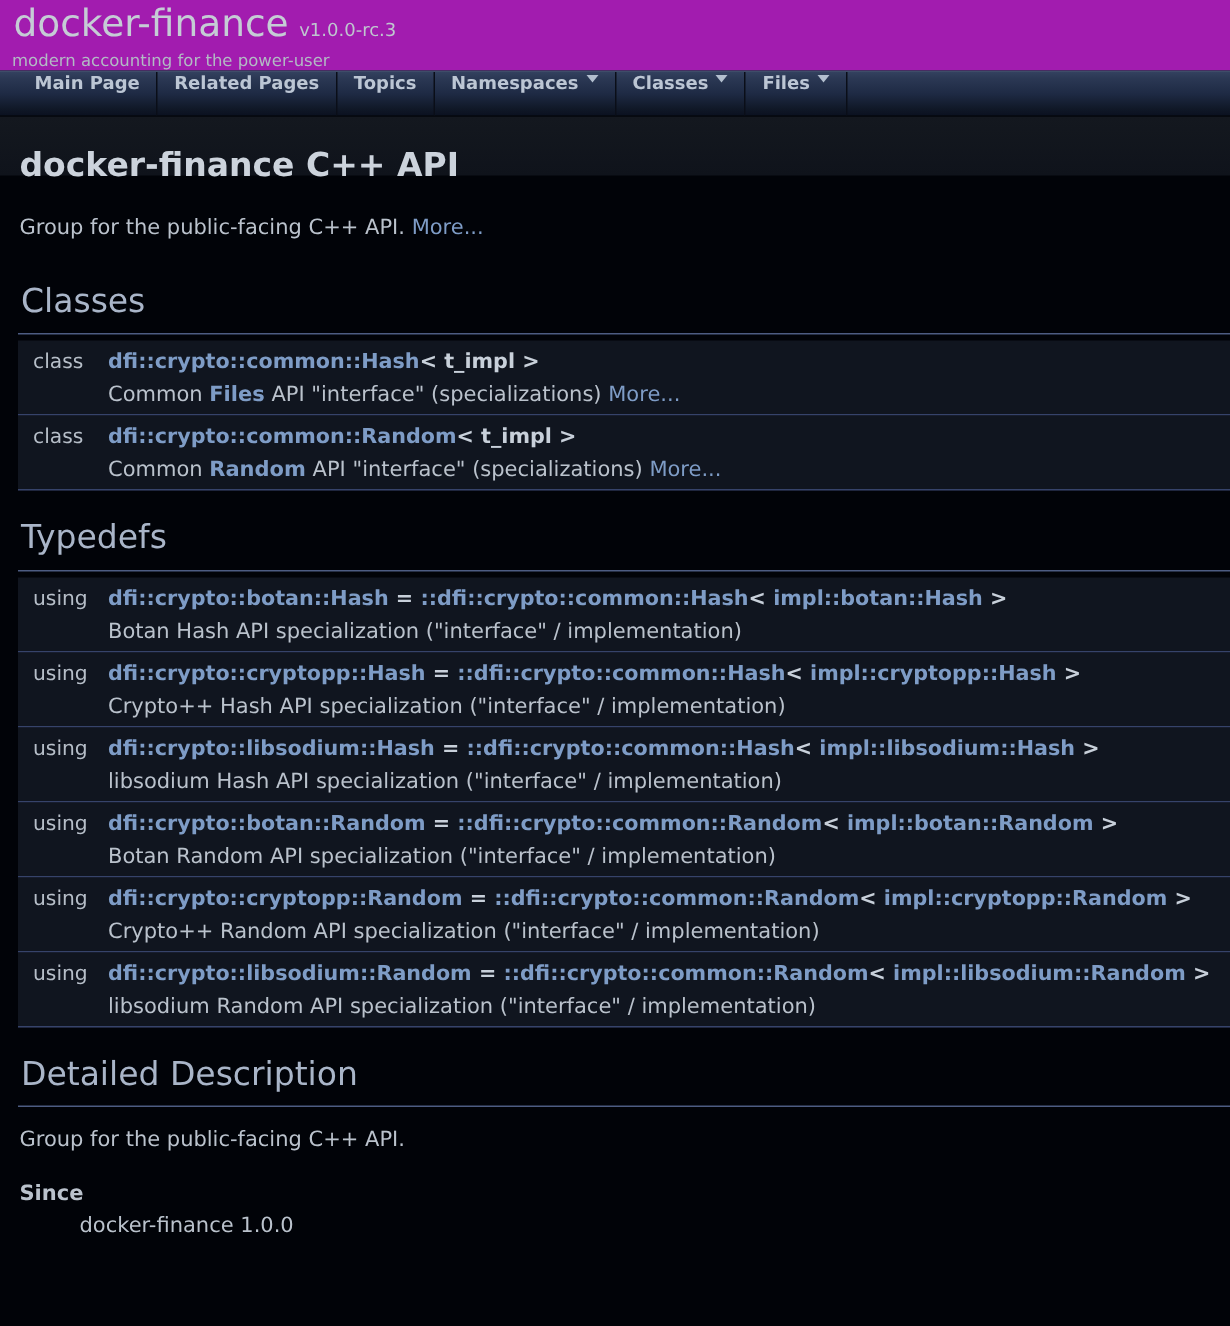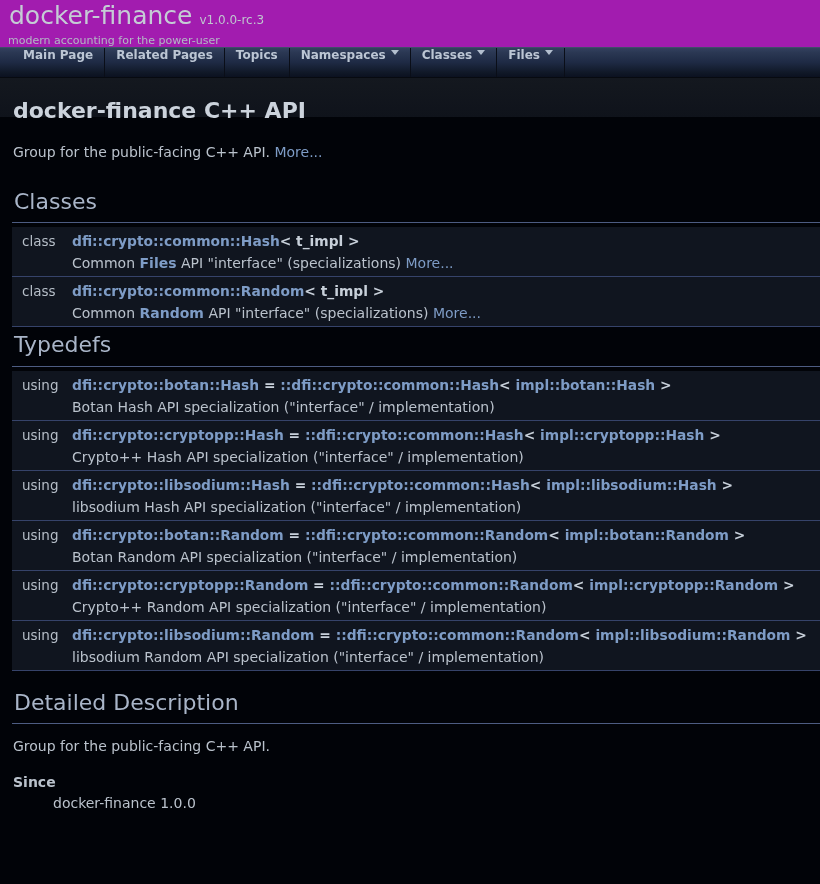--- a/index.html
+++ b/index.html
@@ -18,21 +18,21 @@
 #projectnumber { font-size:12px; margin-left:7px; color:#bfc6cf; }
 #projectbrief { font-size:11px; color:#b2bac4; margin-top:4px; margin-left:-1px; }
 #navrow { height:30px; display:flex; background:linear-gradient(180deg,#33415f 0%,#2b3854 15%,#1e2a44 50%,#101827 85%,#0b1120 100%); border-top:1px solid #3f4d69; padding-left:12px; }
 .tab { display:flex; align-items:flex-start; padding:0 11px; font-size:12px; font-weight:bold; color:#bcc6d4; border-right:1px solid #0a0e18; }
 .tab .arrow { width:0; height:0; border-left:4px solid transparent; border-right:4px solid transparent; border-top:5px solid #b3bfcf; margin-left:5px; margin-top:2px; }
 .header { background:linear-gradient(180deg,#14181f,#0f131b); border-top:1px solid #070a10; padding:20px 0 0 13px; height:40px; }
 .title { font-size:22px; font-weight:bold; color:#ccd3dc; }
 .contents { margin:0 0 0 12px; }
 p.intro { margin:27px 0 29px 1px; }
 h2.groupheader { font-size:22px; font-weight:normal; color:#a9b5c8; margin:24px 0 0 0; padding:0 0 8px 2px; border-bottom:1px solid #4d5c82; line-height:1.15; }
-h2.typedefs { margin-top:5px; }
+h2.typedefs { margin-top:19px; }
 h2.detailed { margin-top:19px; }
 .memberdecls { margin-top:4px; }
 .mem-entry { background:#10151f; border-bottom:1px solid #36436a; padding:3px 0 2px 0; }
 .mem-line { display:flex; height:22px; line-height:22px; white-space:nowrap; }
 .mem-left { width:60px; padding-left:10px; color:#b6bec8; flex:none; font-size:13.5px; }
 .mem-right { font-weight:bold; color:#c8d0da; font-size:13.8px; }
 .mem-desc { margin-left:60px; height:22px; line-height:22px; }
 .mem-desc a.b { font-weight:bold; }
 p.desc { margin:14px 0 0 1px; }
 dl.since { margin:20px 0 0 1px; }

